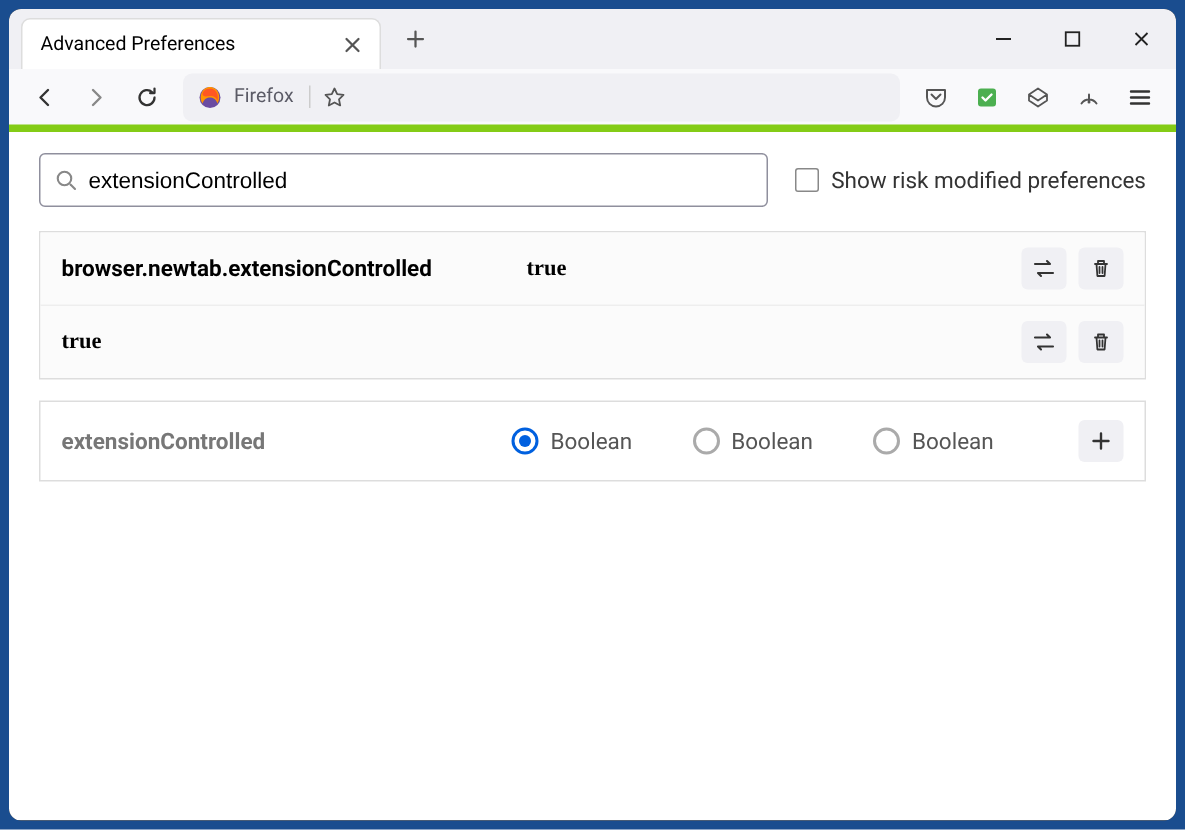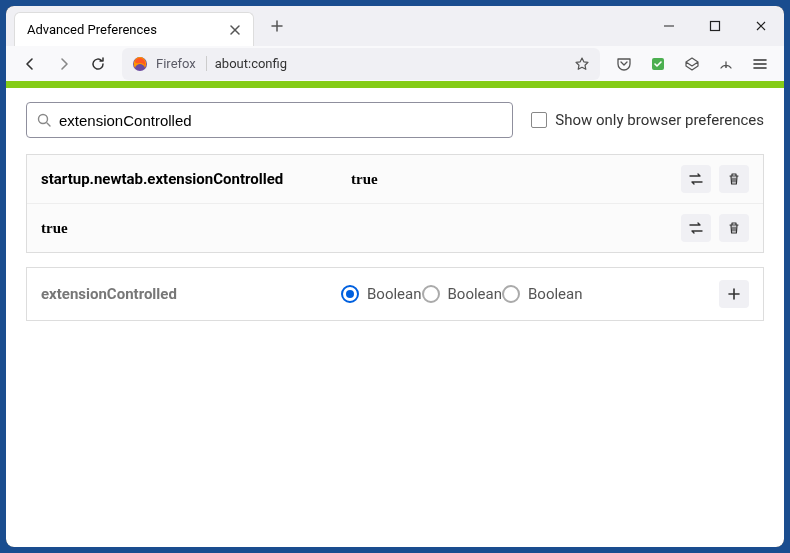--- a/index.html
+++ b/index.html
@@ -49,21 +49,21 @@
       width: 46px; height: 40px;
       display: flex; align-items: center; justify-content: center;
     }
     .navbar {
       display: flex;
       align-items: center;
       background: #f9f9fb;
       height: 42px;
       padding: 0 8px;
       gap: 2px;
-      border-bottom: 7px solid #84cc16;
+      border-bottom: 5px solid #84cc16;
     }
     .nav-btn {
       width: 32px; height: 32px;
       display: flex; align-items: center; justify-content: center;
       border-radius: 4px;
     }
     .urlbar {
       flex: 1;
       display: flex;
       align-items: center;
@@ -145,21 +145,21 @@
     .new-pref {
       display: flex;
       align-items: center;
       border: 1px solid #ddd;
       border-top: none;
       padding: 12px 14px;
       margin-top: 14px;
       border-top: 1px solid #ddd;
     }
     .new-pref .pref-name { color: #777; font-weight: 700; width: 300px; }
-    .radio-group { display: flex; flex: 1; align-items: center; }
+    .radio-group { display: flex; gap: 40px; flex: 1; align-items: center; }
     .radio-opt { display: flex; align-items: center; gap: 8px; font-size: 15px; color: #555; }
     .radio {
       width: 18px; height: 18px; border: 2px solid #aaa; border-radius: 50%;
       display: flex; align-items: center; justify-content: center;
     }
     .radio.sel { border-color: #0060df; }
     .radio.sel::after {
       content: ""; width: 8px; height: 8px; background: #0060df; border-radius: 50%;
     }
     svg { display: block; }
@@ -220,21 +220,20 @@
     </div>
     <div class="urlbar">
       <span>
         <svg width="16" height="16" viewBox="0 0 16 16">
             <circle cx="8" cy="8" r="7" fill="#6b4ba1"></circle>
             <path d="M8 1c5 0 8 6 5 11-1-3-3-4-5-4s-4 1-5 4C0 7 3 1 8 1z" fill="#ff9500"></path>
             <path d="M3 6c0-2 2-4 5-4 4 0 6 4 5 8-1-2-2-3-5-3-2 0-4 1-5-1z" fill="#ff5722"></path>
           </svg>
       </span>
       <span class="identity">Firefox</span>
-      <span class="url">about:config</span>
       <span>
         <svg width="16" height="16" viewBox="0 0 16 16">
             <path d="M8 2l1.8 3.8 4.2.5-3 2.9.8 4.1L8 11.3l-3.8 2 .8-4.1-3-2.9 4.2-.5z" stroke="#555" stroke-width="1.2" fill="none" stroke-linejoin="round"></path>
           </svg>
       </span>
     </div>
     <div class="nav-btn">
       <svg width="16" height="16" viewBox="0 0 16 16">
           <path d="M2 3h12v5a6 6 0 0 1-12 0z M5 6l3 3 3-3" stroke="#555" stroke-width="1.3" fill="none" stroke-linejoin="round" stroke-linecap="round"></path>
         </svg>
@@ -270,27 +269,27 @@
         <span>
           <svg width="14" height="14" viewBox="0 0 14 14">
               <circle cx="6" cy="6" r="4.5" stroke="#888" stroke-width="1.4" fill="none"></circle>
               <path d="M10 10l3 3" stroke="#888" stroke-width="1.4" stroke-linecap="round"></path>
             </svg>
         </span>
         <input value="extensionControlled" style="">
       </div>
       <label class="modified-check">
         <span class="checkbox"></span>
-        <span>Show only browser preferences</span>
+        <span>Show risk modified preferences</span>
       </label>
     </div>
 
     <div class="pref-list">
       <div class="pref-row">
-        <div class="pref-name">startup.newtab.extensionControlled</div>
+        <div class="pref-name">browser.newtab.extensionControlled</div>
         <div class="pref-val">true</div>
         <div class="row-actions">
           <div class="action-btn">
             <svg width="16" height="14" viewBox="0 0 16 14">
                 <path d="M2 4h10l-2-2M14 10H4l2 2" stroke="#333" stroke-width="1.4" fill="none" stroke-linecap="round" stroke-linejoin="round"></path>
               </svg>
           </div>
           <div class="action-btn">
             <svg width="14" height="14" viewBox="0 0 14 14">
                 <path d="M3 4h8M5 4V2h4v2M4 4l.6 8h4.8L10 4M6 6v4M8 6v4" stroke="#333" stroke-width="1.2" fill="none" stroke-linecap="round" stroke-linejoin="round"></path>

